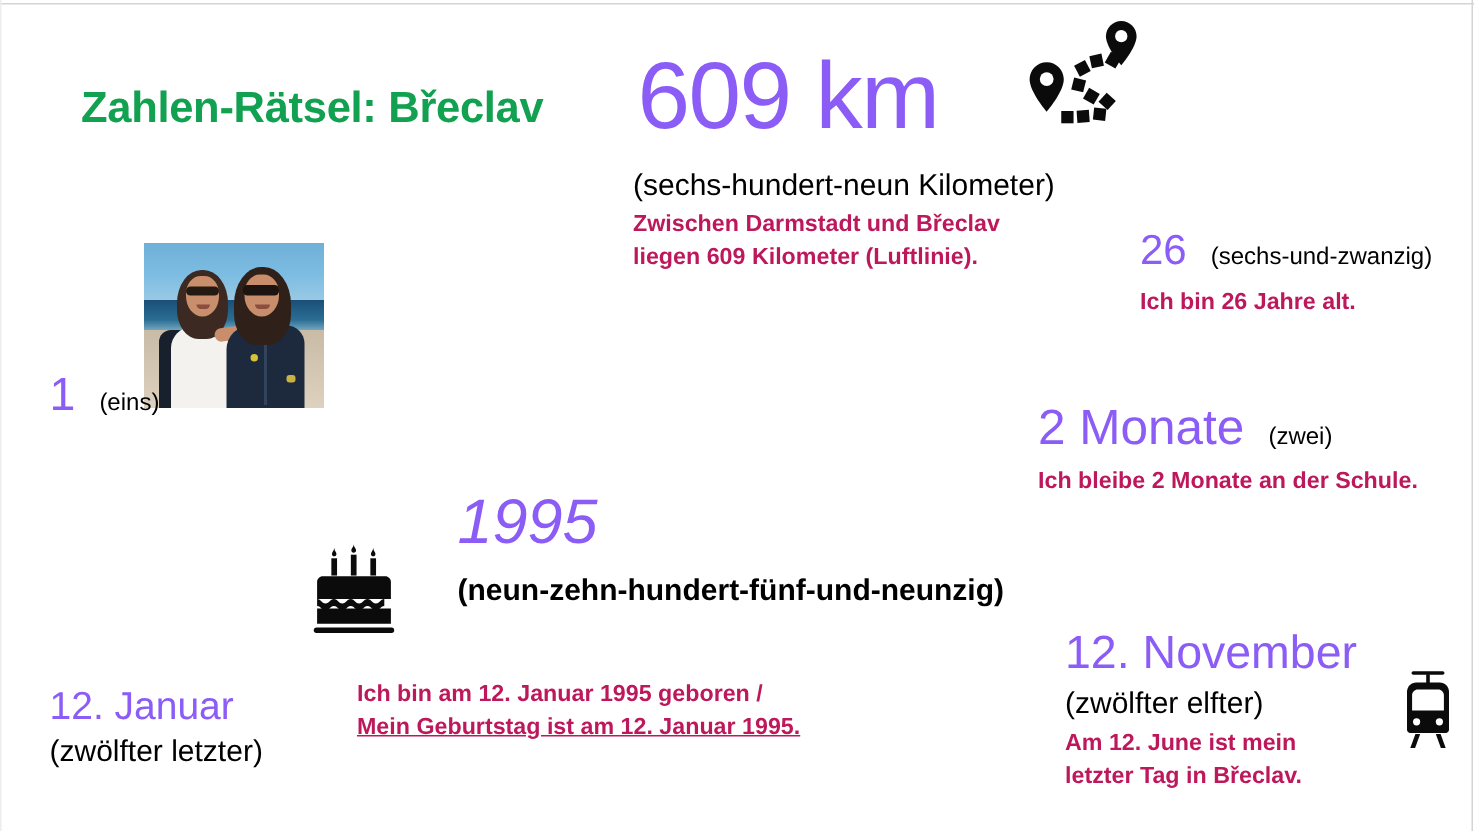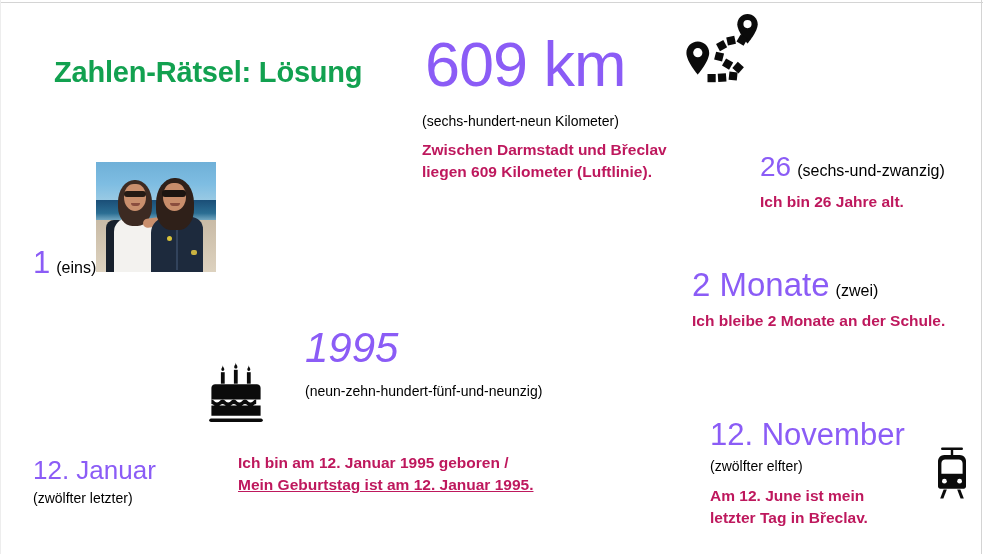--- a/index.html
+++ b/index.html
@@ -53,35 +53,35 @@
     font-weight: 400;
     white-space: nowrap;
   }
   .hero-num { font-size: 63px; line-height: 1; letter-spacing: -1px; }
   .num-lg   { font-size: 33px; line-height: 1; }
   .num-md   { font-size: 31px; line-height: 1; }
   .num-sm   { font-size: 28px; line-height: 1; }
 
   .paren {
     color: #000000;
-    font-size: 14px;
+    font-size: 20px;
     font-weight: 400;
     white-space: nowrap;
   }
   .paren-inline { font-size: 16px; }
 
   .green {
     color: #be185d;
     font-weight: bold;
     font-size: 15.5px;
     line-height: 1.42;
     white-space: nowrap;
   }
 
-  .row-baseline { display: flex; align-items: baseline; gap: 6px; }
+  .row-baseline { display: flex; align-items: baseline; gap: 16px; }
 
   
   .photo {
     position: absolute;
     left: 96px; top: 162px;
     width: 120px; height: 110px;
     overflow: hidden;
     background: #6ea8cc;
   }
   .ph-sky {
@@ -167,21 +167,21 @@
 </style>
 </head>
 <body>
 
 <div id="slide">
 
   <div class="frame-top"></div>
   <div class="frame-right"></div>
   <div class="frame-left"></div>
 
-  <div class="blk title" style="left:54px; top:56px;">Zahlen-Rätsel:  Lösung</div>
+  <div class="blk title" style="left:54px; top:56px;">Zahlen-Rätsel:  Břeclav</div>
 
   <div class="blk" style="left:425px; top:33px;">
     <span class="bignum hero-num">609 km</span>
   </div>
 
   <div class="icon" style="left:684px; top:12px;">
     <svg width="92" height="90" viewBox="0 0 92 90" xmlns="http://www.w3.org/2000/svg">
 
       <path d="M63.5 2c-5.6 0-10.2 4.6-10.2 10.2 0 7.5 10.2 19.3 10.2 19.3S73.7 19.7 73.7 12.2C73.7 6.6 69.1 2 63.5 2z" fill="#0b0b0b"></path>
       <circle cx="63.5" cy="12.1" r="4.1" fill="#ffffff"></circle>
@@ -264,21 +264,21 @@
 
         <path d="M4.4 38.4c2.8 0 2.8 3 5.6 3s2.8-3 5.6-3 2.8 3 5.6 3 2.8-3 5.6-3 2.8 3 5.6 3 2.8-3 5.6-3 2.8 3 5.6 3 2.8-3 5.6-3v4.6c-2.8 0-2.8 3-5.6 3s-2.8-3-5.6-3-2.8 3-5.6 3-2.8-3-5.6-3-2.8 3-5.6 3-2.8-3-5.6-3-2.8 3-5.6 3-2.8-3-5.6-3z"></path>
 
         <path d="M4.4 44.6h49.2v10.2H4.4z"></path>
 
         <rect x="2.2" y="57.4" width="53.6" height="3.6" rx="1.8"></rect>
       </g>
     </svg>
   </div>
 
-  <div class="blk paren" style="left:305px; top:383px;">(neun-zehn-hundert-fünf-und-neunzig)</div>
+  <div class="blk paren" style="left:305px; top:383px;font-weight:bold;">(neun-zehn-hundert-fünf-und-neunzig)</div>
   <div class="blk green" style="left:238px; top:452px;">Ich bin am 12. Januar 1995 geboren /</div>
   <div class="blk green" style="left:238px; top:474px;text-decoration:underline;">Mein Geburtstag ist am 12. Januar 1995.</div>
 
   <div class="blk bignum" style="left:33px; top:455px; font-size:26px;">12. Januar</div>
   <div class="blk paren" style="left:33px; top:490px;">(zwölfter letzter)</div>
 
   <div class="blk bignum" style="left:710px; top:417px; font-size:31px;">12. November</div>
   <div class="blk paren" style="left:710px; top:458px;">(zwölfter elfter)</div>
   <div class="blk green" style="left:710px; top:485px;">Am 12. June ist mein</div>
   <div class="blk green" style="left:710px; top:507px;">letzter Tag in Břeclav.</div>

